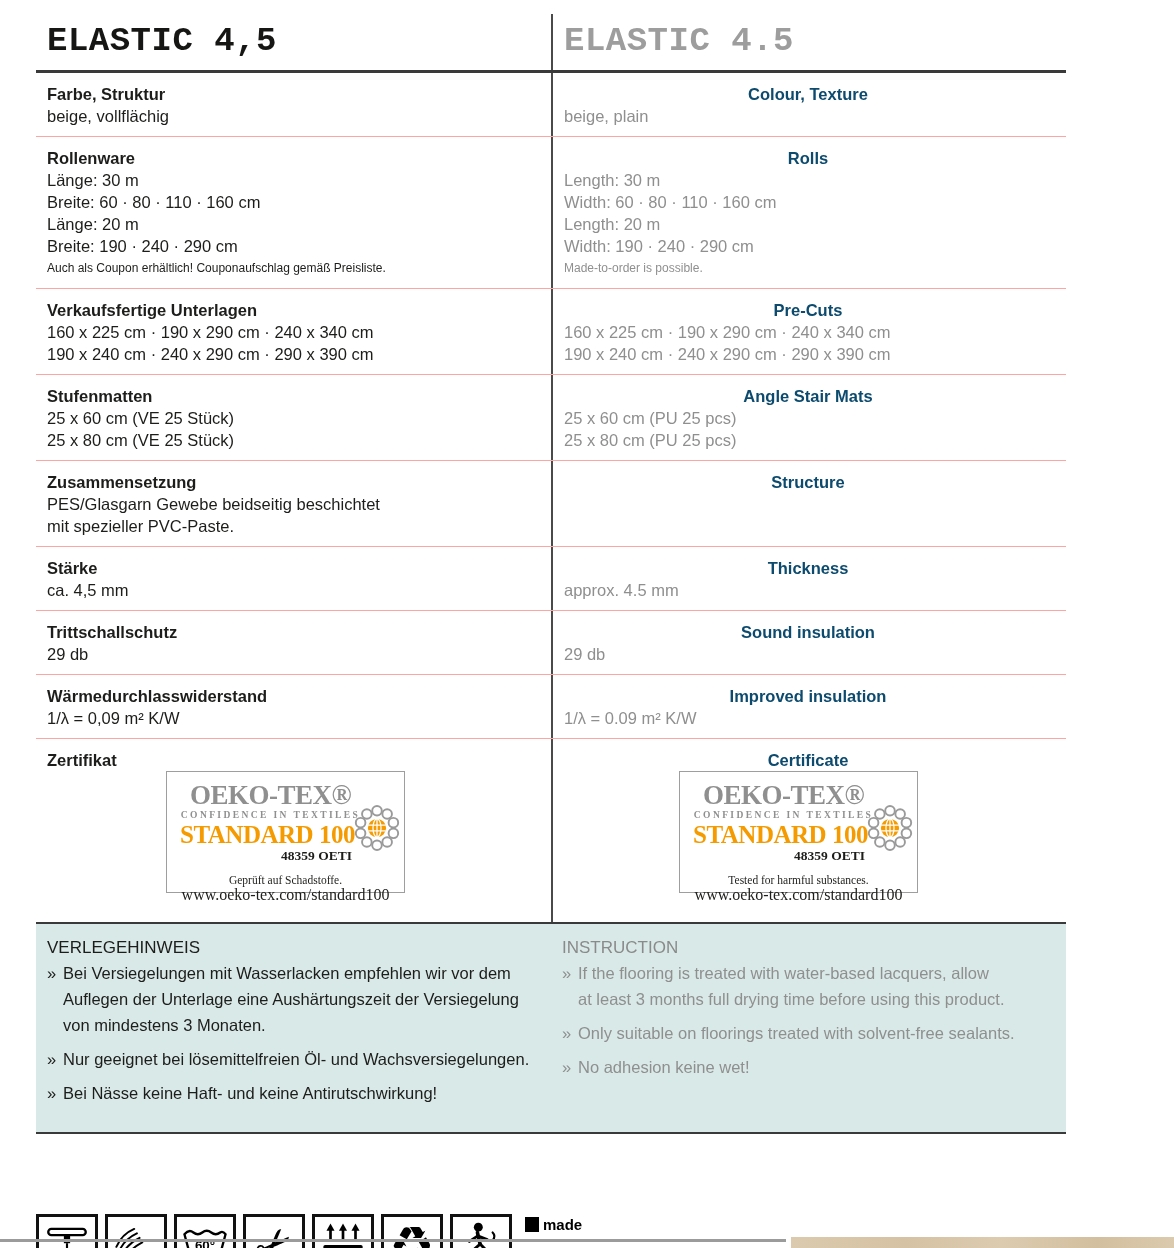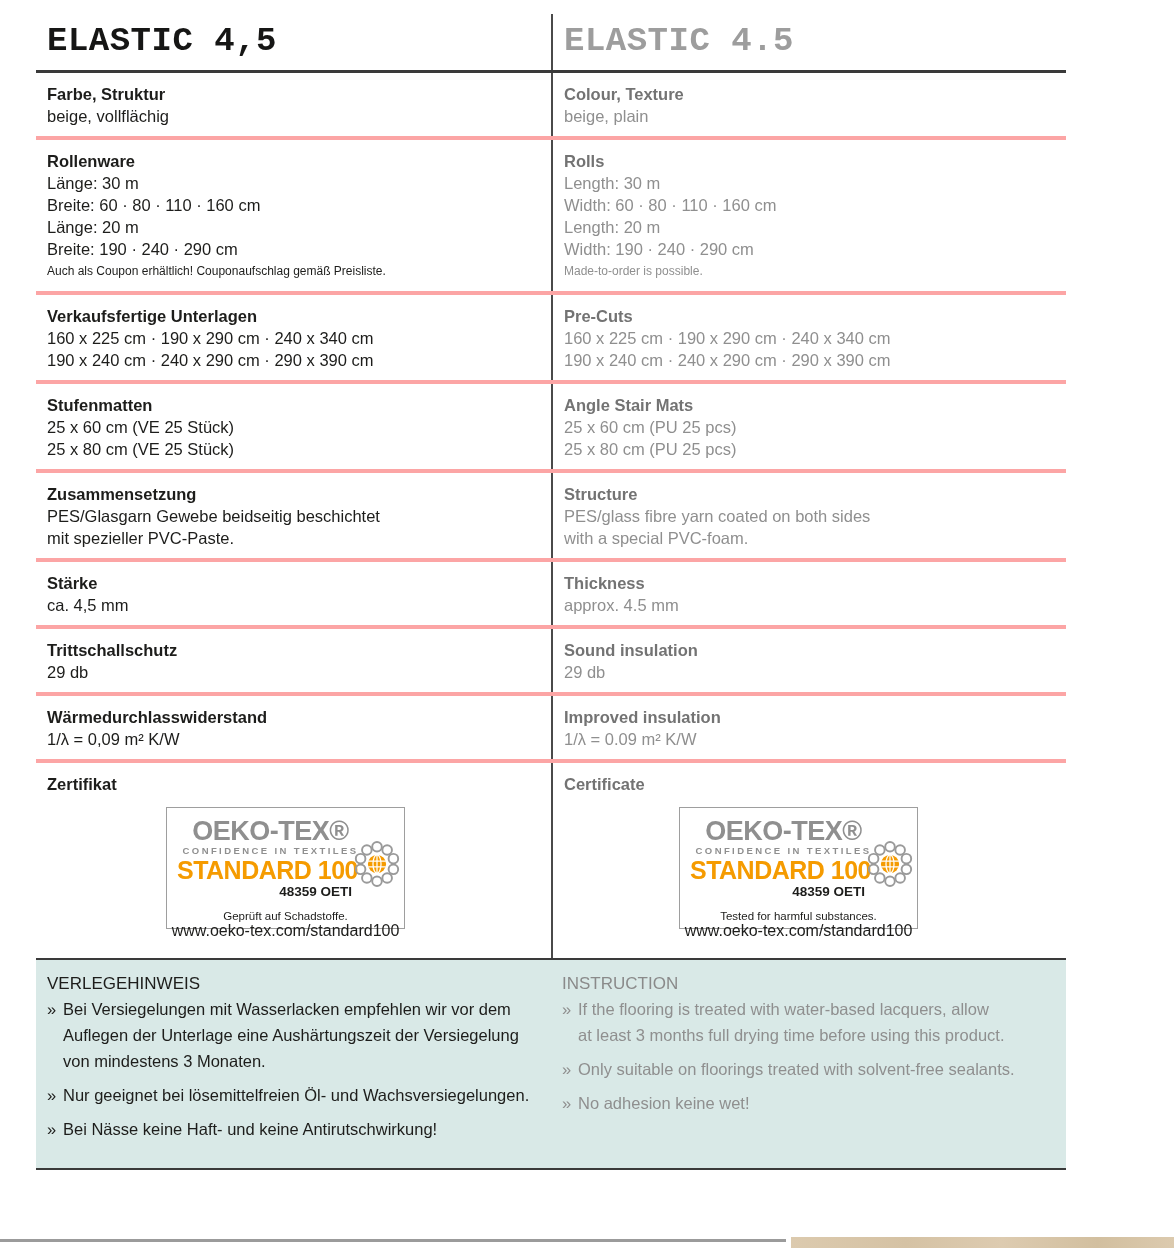--- a/index.html
+++ b/index.html
@@ -4,31 +4,31 @@
 <style>
   html,body{margin:0;padding:0;background:#ffffff;}
   body{width:1174px;height:1248px;position:relative;font-family:"Liberation Sans","DejaVu Sans",sans-serif;color:#1d1d1b;overflow:hidden;}
   .content{position:absolute;left:36px;top:0;width:1030px;}
   
   .title-row{display:flex;border-bottom:3px solid #3a3a3a;padding-top:22px;}
   .title-cell{width:50%;box-sizing:border-box;padding:0 0 10px 11px;font-size:34px;font-weight:bold;letter-spacing:.5px;line-height:38px;font-family:Liberation Mono, monospace;}
   .title-de{color:#161615;}
   .title-en{padding-left:13px;color:#9d9d9d;}
   
-  .row{display:flex;border-bottom:4px solid #fca5a5;}
+  .row{display:flex;border-bottom:1px solid #fca5a5;}
   .row.last{border-bottom:none;}
   .cell{width:50%;box-sizing:border-box;padding:10px 14px 9px 11px;font-size:16.5px;line-height:22px;}
   .cell.en{padding-left:13px;color:#8f8f8f;}
   .heading{font-weight:bold;}
-  .cell.en .heading{color:#737373;}
+  .cell.en .heading{color:#0c4a6e;text-align:center;}
   .body{white-space:pre-line;}
   .note{font-size:12px;line-height:22px;}
   
   .cert-wrap{padding-bottom:20px;}
-  .cert-box{margin:12px 0 0 119px;width:237px;height:120px;border:1px solid #9e9e9e;box-sizing:content-box;position:relative;text-align:center;padding-top:0;background:#fff;}
+  .cert-box{margin:0 0 0 119px;width:237px;height:120px;border:1px solid #9e9e9e;box-sizing:content-box;position:relative;text-align:center;padding-top:0;background:#fff;font-family:Liberation Serif, serif;}
   .cell.en .cert-box{margin-left:115px;}
   .cert-inner{padding-top:9px;}
   .cert-brand{color:#8f8f8f;font-weight:bold;font-size:27px;line-height:28px;letter-spacing:-.5px;padding-right:30px;}
   .cert-confidence{color:#8f8f8f;font-weight:bold;font-size:9.5px;letter-spacing:2.4px;line-height:12px;padding-right:30px;}
   .cert-standard{color:#f59b00;font-weight:bold;font-size:25px;line-height:27px;letter-spacing:-.5px;padding-right:36px;}
   .cert-number{color:#1d1d1b;font-weight:bold;font-size:13.5px;line-height:16px;text-align:right;padding-right:52px;}
   .cert-tested{color:#1d1d1b;font-size:11.5px;line-height:14px;margin-top:9px;}
   .cert-url{color:#1d1d1b;font-size:16px;line-height:15px;}
   .cert-flower{position:absolute;right:4px;top:33px;}
   
@@ -124,22 +124,20 @@
   </div>
 
   <div class="row">
     <div class="cell de">
         <div class="heading">Zusammensetzung</div>
         <div class="body">PES/Glasgarn Gewebe beidseitig beschichtet
 mit spezieller PVC-Paste.</div>
       </div>
     <div class="cell en">
         <div class="heading">Structure</div>
-        <div class="body">PES/glass fibre yarn coated on both sides
-with a special PVC-foam.</div>
       </div>
   </div>
 
   <div class="row">
     <div class="cell de">
         <div class="heading">Stärke</div>
         <div class="body">ca. 4,5 mm</div>
       </div>
     <div class="cell en">
         <div class="heading">Thickness</div>

